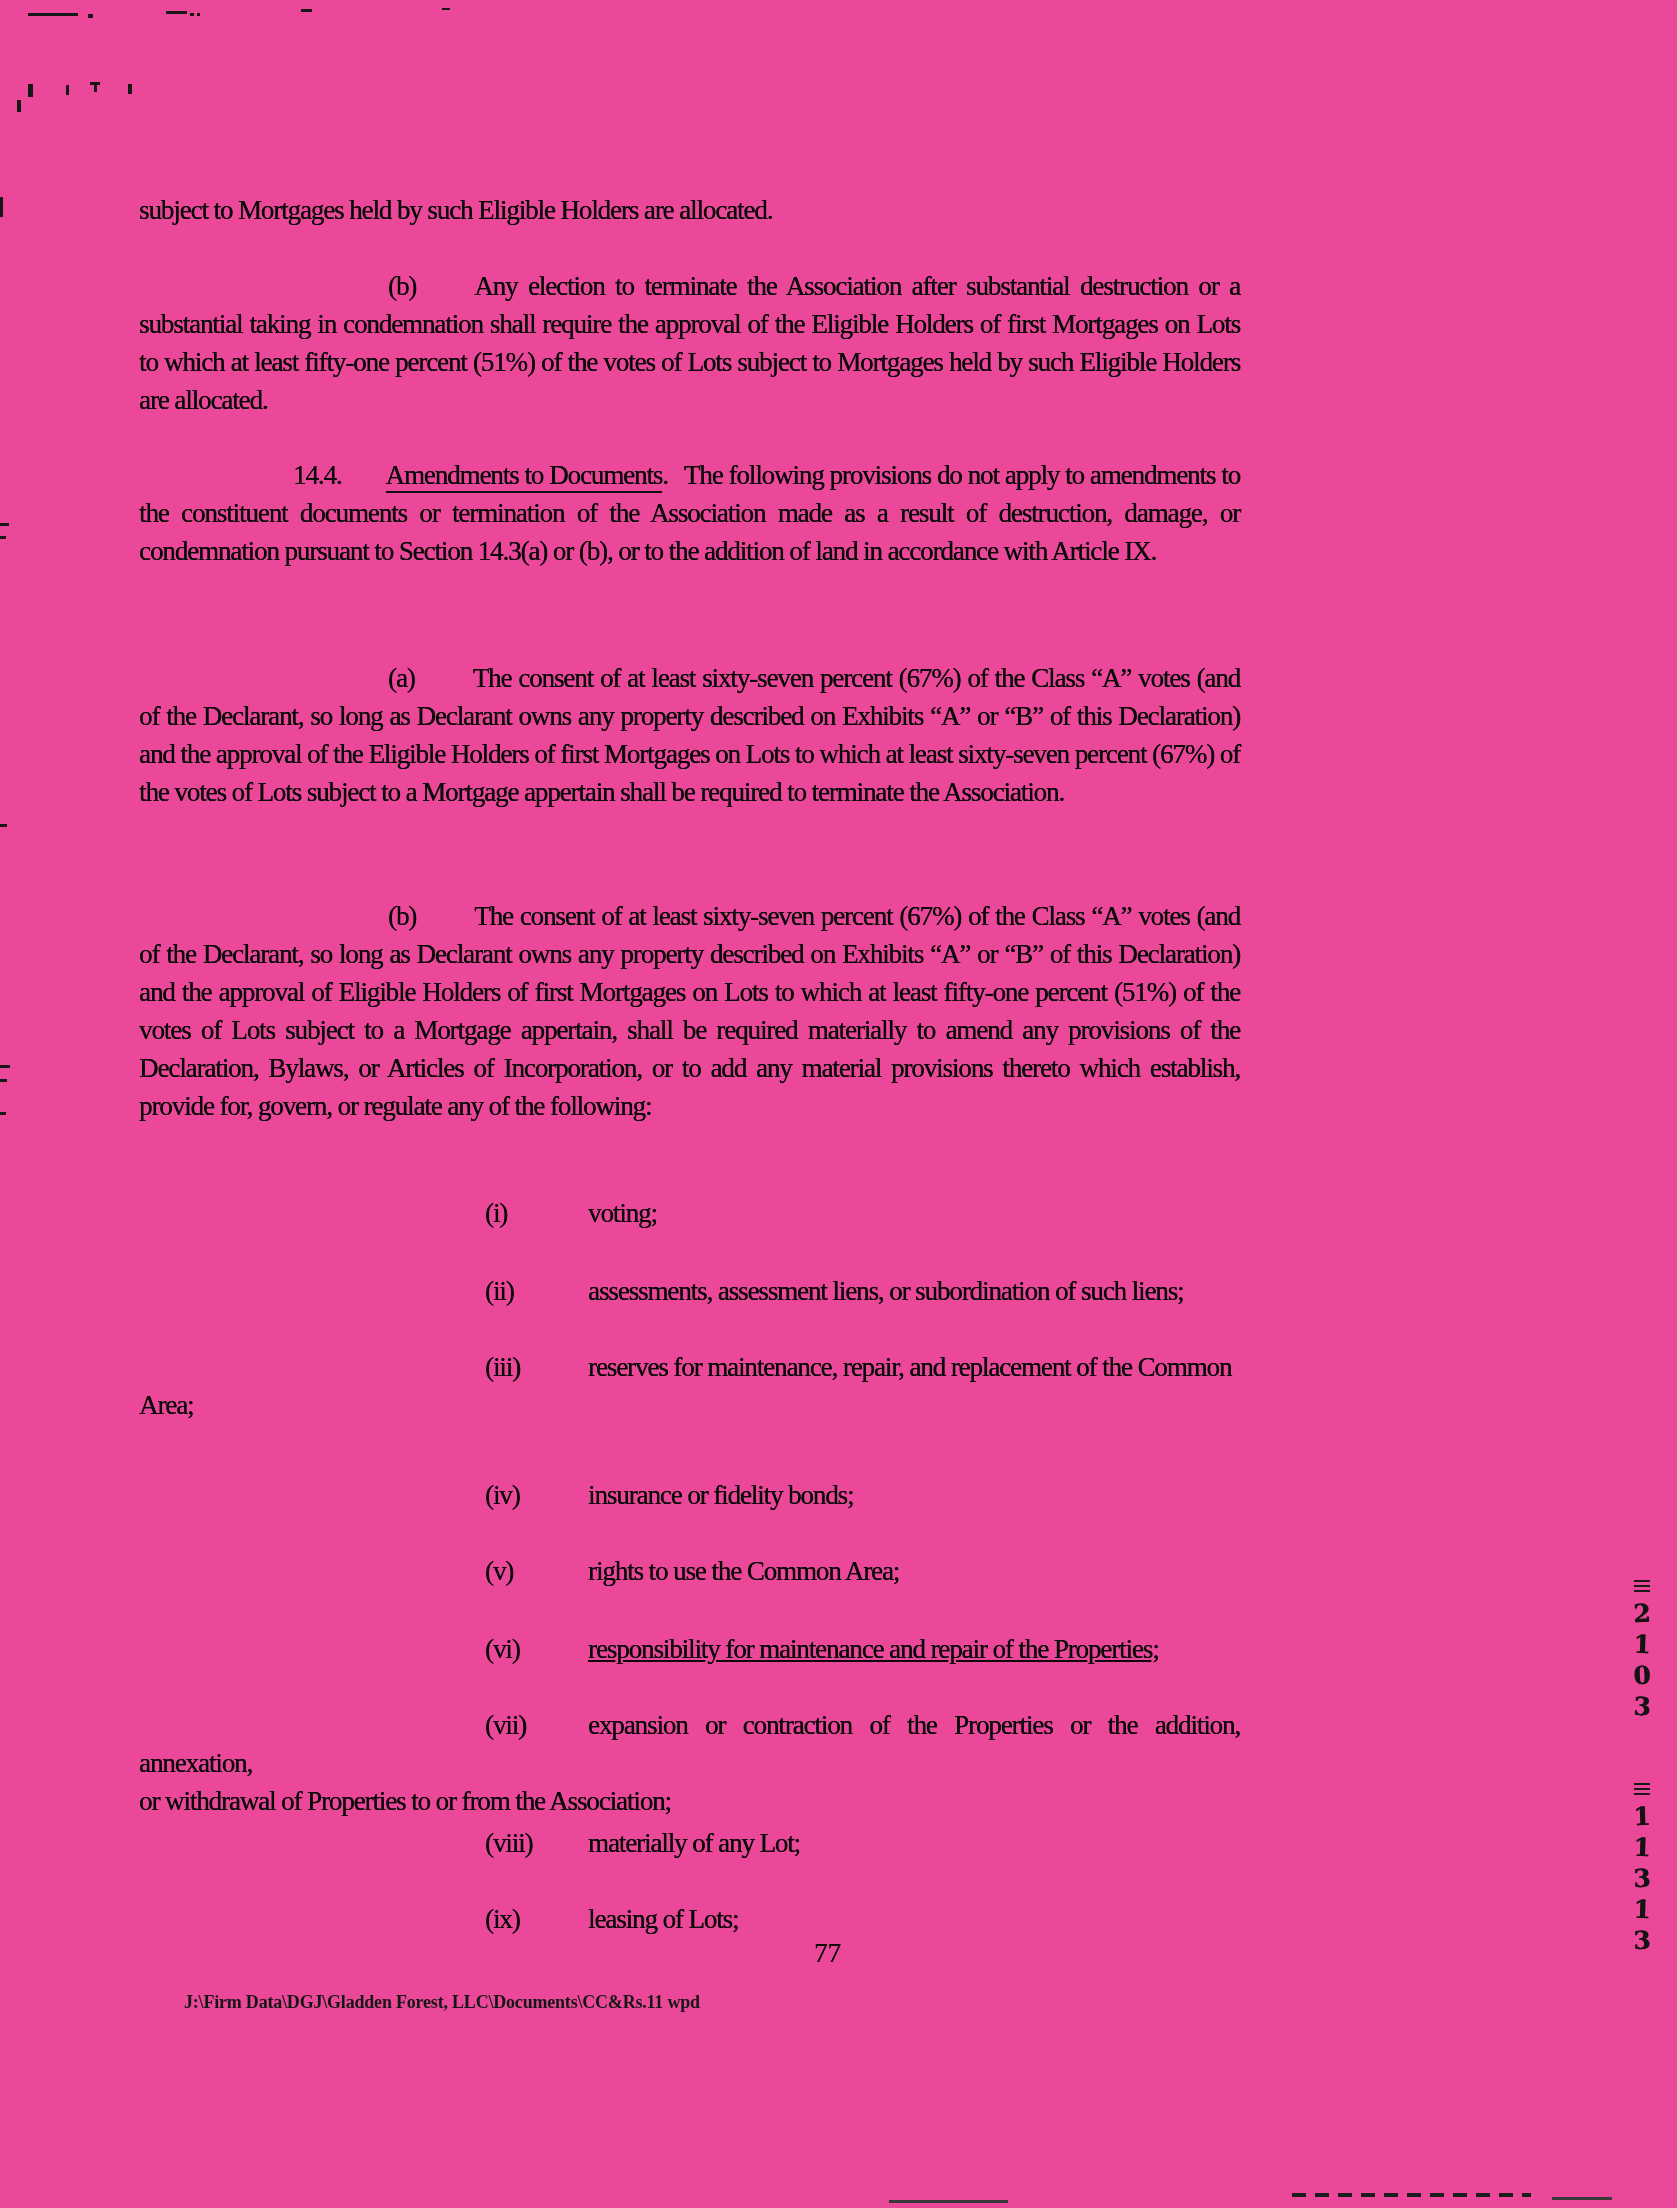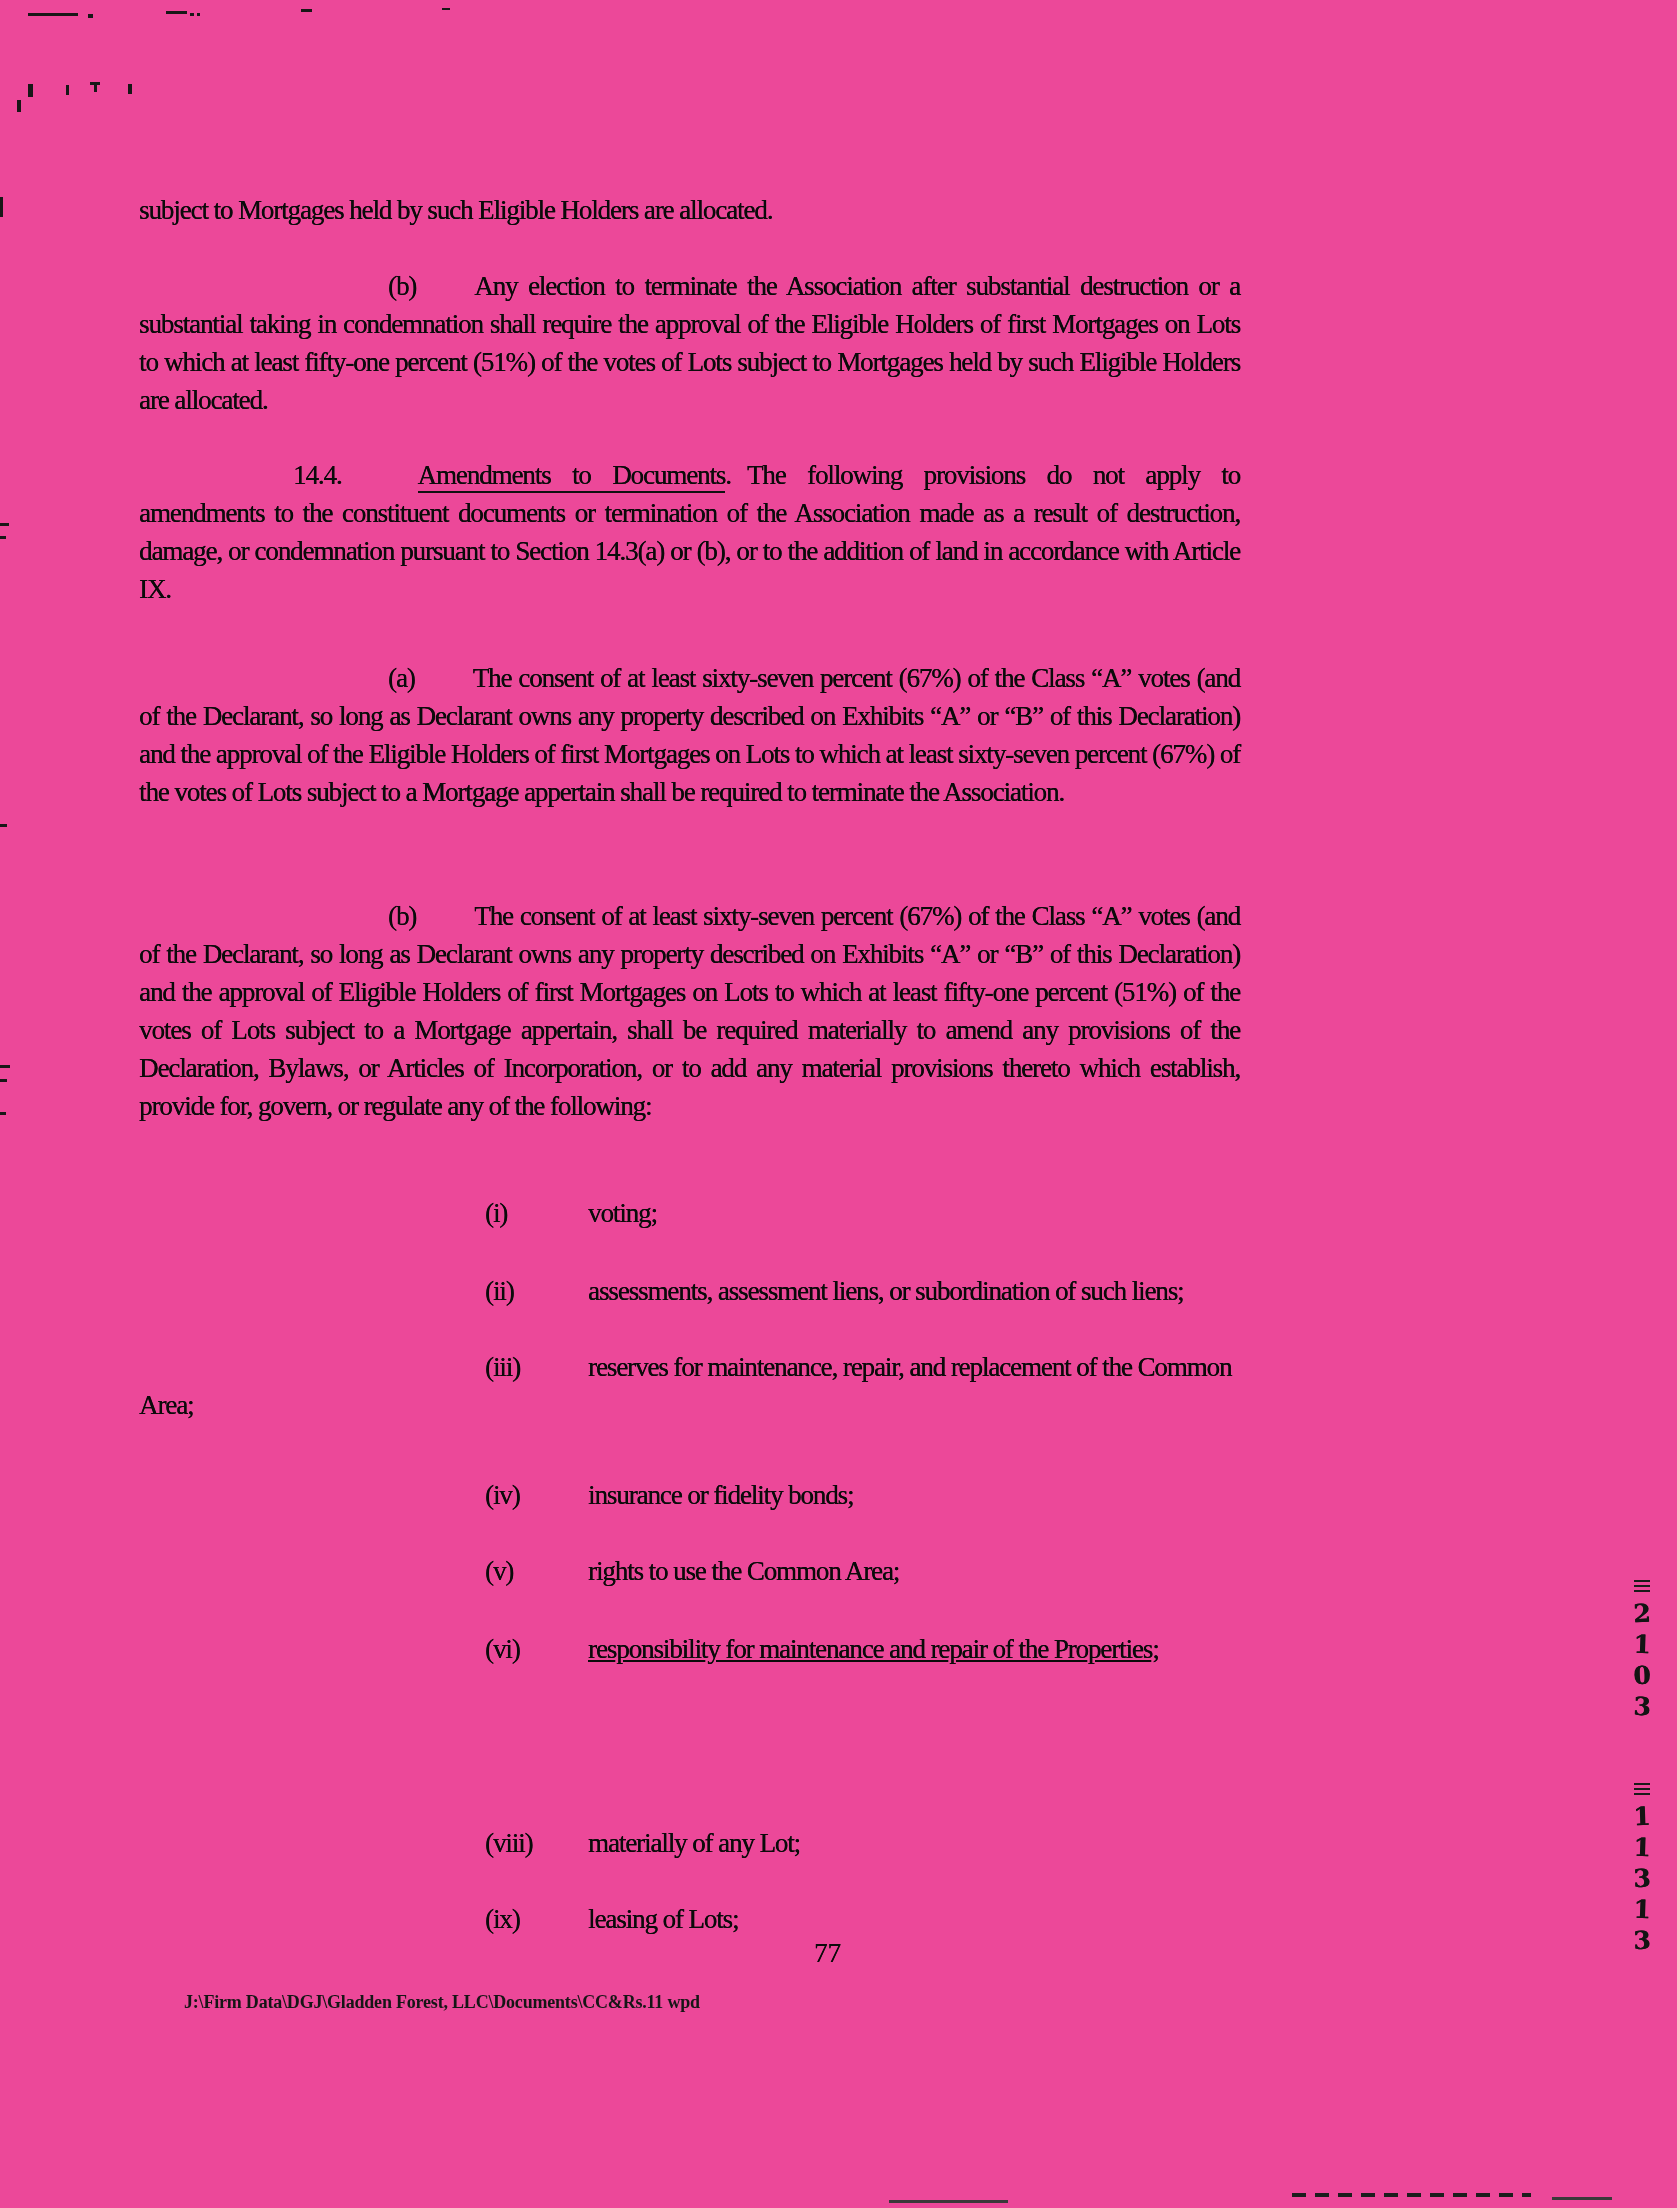--- a/index.html
+++ b/index.html
@@ -16,21 +16,21 @@
     text-shadow:0.3px 0 0 currentColor;
   }
   .tx,.itx{white-space:pre-wrap;}
   .pb{text-indent:249px;}
   .s144{text-indent:154px;}
   .item{text-indent:346px;}
   .tab{display:inline-block;height:1px;}
   .t1{width:58px;}
   .t2{width:44px;}
   .t3{width:16px;}
-  .u{border-bottom:2.5px solid #101010;padding-bottom:1px;margin-left:32px;}
+  .u{border-bottom:2.5px solid #101010;padding-bottom:1px;}
   .imk{display:inline-block;width:103px;text-indent:0;}
   .pgnum{position:absolute;left:814px;top:1938px;font-size:27px;letter-spacing:0;
     text-shadow:0.3px 0 0 currentColor;}
   .footer{position:absolute;left:184px;top:1992px;font-size:18px;font-weight:bold;
     letter-spacing:-0.2px;color:#161616;transform:scaleY(1.05);}
   .stamp{position:absolute;left:1625px;width:34px;text-align:center;color:#141414;}
   .sc{font-size:25px;line-height:31px;font-weight:bold;font-family:"DejaVu Serif",serif;
     text-shadow:0.4px 0 0 currentColor;}
   .sc:nth-child(odd){transform:rotate(2deg);}
   .sc:nth-child(even){transform:rotate(-2deg);}
@@ -101,20 +101,24 @@
   </div>
   <div class="blk item" style="top:1552px;">
     <span class="imk">(v)</span><span class="itx">rights to use the Common Area;</span>
   </div>
   <div class="blk item" style="top:1476px;">
     <span class="imk">(iv)</span><span class="itx">insurance or fidelity bonds;</span>
   </div>
   <div class="blk item" style="top:1630px;text-decoration:underline;">
     <span class="imk">(vi)</span><span class="itx">responsibility for maintenance and repair of the Properties;</span>
   </div>
+  <div class="blk item" style="top:1706px;">
+    <span class="imk">(vii)</span><span class="itx">expansion or contraction of the Properties or the addition, annexation,
+or withdrawal of Properties to or from the Association;</span>
+  </div>
   <div class="blk item" style="top:1824px;">
     <span class="imk">(viii)</span><span class="itx">materially of any Lot;</span>
   </div>
   <div class="blk item" style="top:1900px;">
     <span class="imk">(ix)</span><span class="itx">leasing of Lots;</span>
   </div>
 
   <div class="pgnum">77</div>
 
   <div class="footer">J:\Firm Data\DGJ\Gladden Forest, LLC\Documents\CC&amp;Rs.11 wpd</div>

